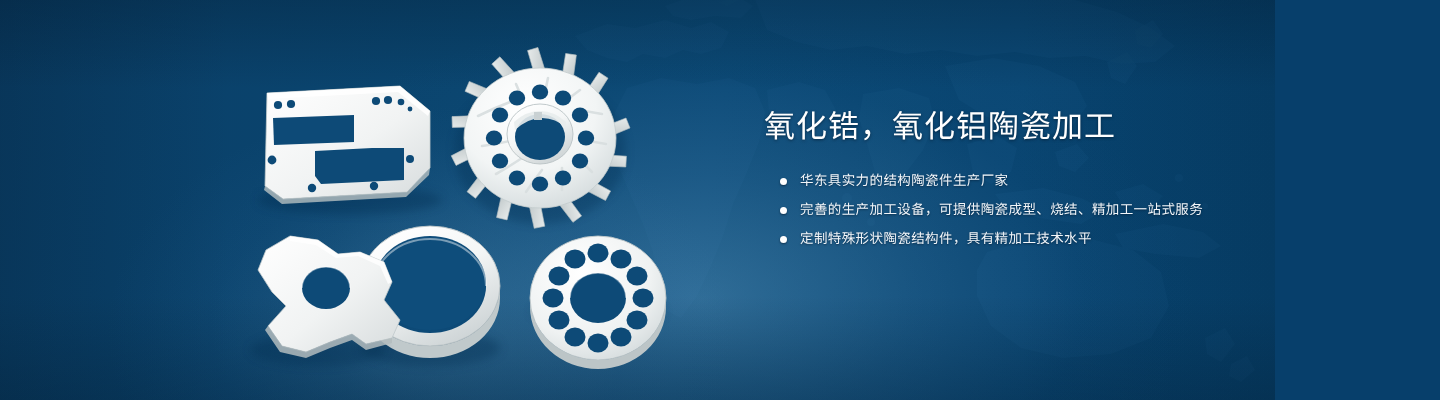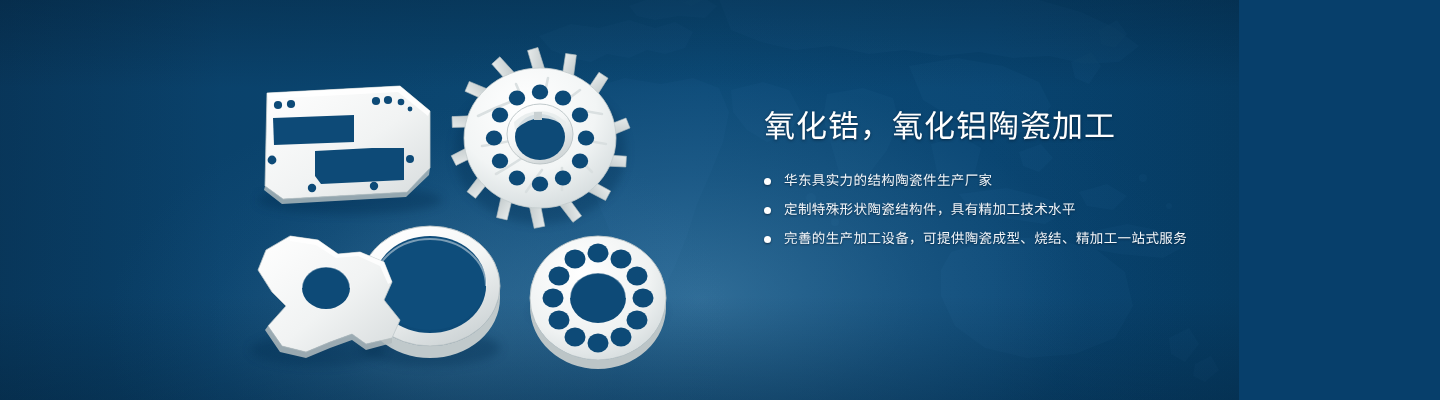--- a/index.html
+++ b/index.html
@@ -7,20 +7,21 @@
   body{
     background:#073f6b;
     font-family:"Liberation Sans","DejaVu Sans",sans-serif;
   }
   .banner{
     position:relative;
     width:1239px;
     height:400px;
     overflow:hidden;
     background:#0f172a;
+    padding-left:36px;
   }
   
   .bg-base{
     position:absolute; inset:0;
     background:
       linear-gradient(100deg,#0a3f68 0%, #0a456f 35%, #0a4874 55%, #084470 75%, #07436f 100%);
   }
   .bg-glow{
     position:absolute; inset:0;
     background:
@@ -57,21 +58,21 @@
   .headline{
     font-size:31px;
     line-height:1.25;
     color:#ffffff;
     letter-spacing:1px;
     font-weight:400;
     text-shadow:0 1px 3px rgba(0,14,30,0.55);
     margin:0 0 24px 0;
     white-space:nowrap;
   }
-  .bullets{list-style:none;margin:0;padding:0;}
+  .bullets{list-style:none;margin:16px;padding:0;}
   .bullets li{
     display:flex;
     align-items:center;
     margin-bottom:8px;
     min-height:21px;
   }
   .dot{
     width:7px;height:7px;border-radius:50%;
     background:#ffffff;
     flex:0 0 auto;
@@ -328,22 +329,22 @@
 
   <div class="copy">
     <h1 class="headline">氧化锆，氧化铝陶瓷加工</h1>
     <ul class="bullets">
       <li>
         <span class="dot"></span>
         <span class="btxt">华东具实力的结构陶瓷件生产厂家</span>
       </li>
       <li>
         <span class="dot"></span>
-        <span class="btxt">定制特殊形状陶瓷结构件，具有精加工技术水平</span>
+        <span class="btxt">完善的生产加工设备，可提供陶瓷成型、烧结、精加工一站式服务</span>
       </li>
       <li>
         <span class="dot"></span>
-        <span class="btxt">完善的生产加工设备，可提供陶瓷成型、烧结、精加工一站式服务</span>
+        <span class="btxt">定制特殊形状陶瓷结构件，具有精加工技术水平</span>
       </li>
     </ul>
   </div>
 
 </div>
 
 </body></html>

